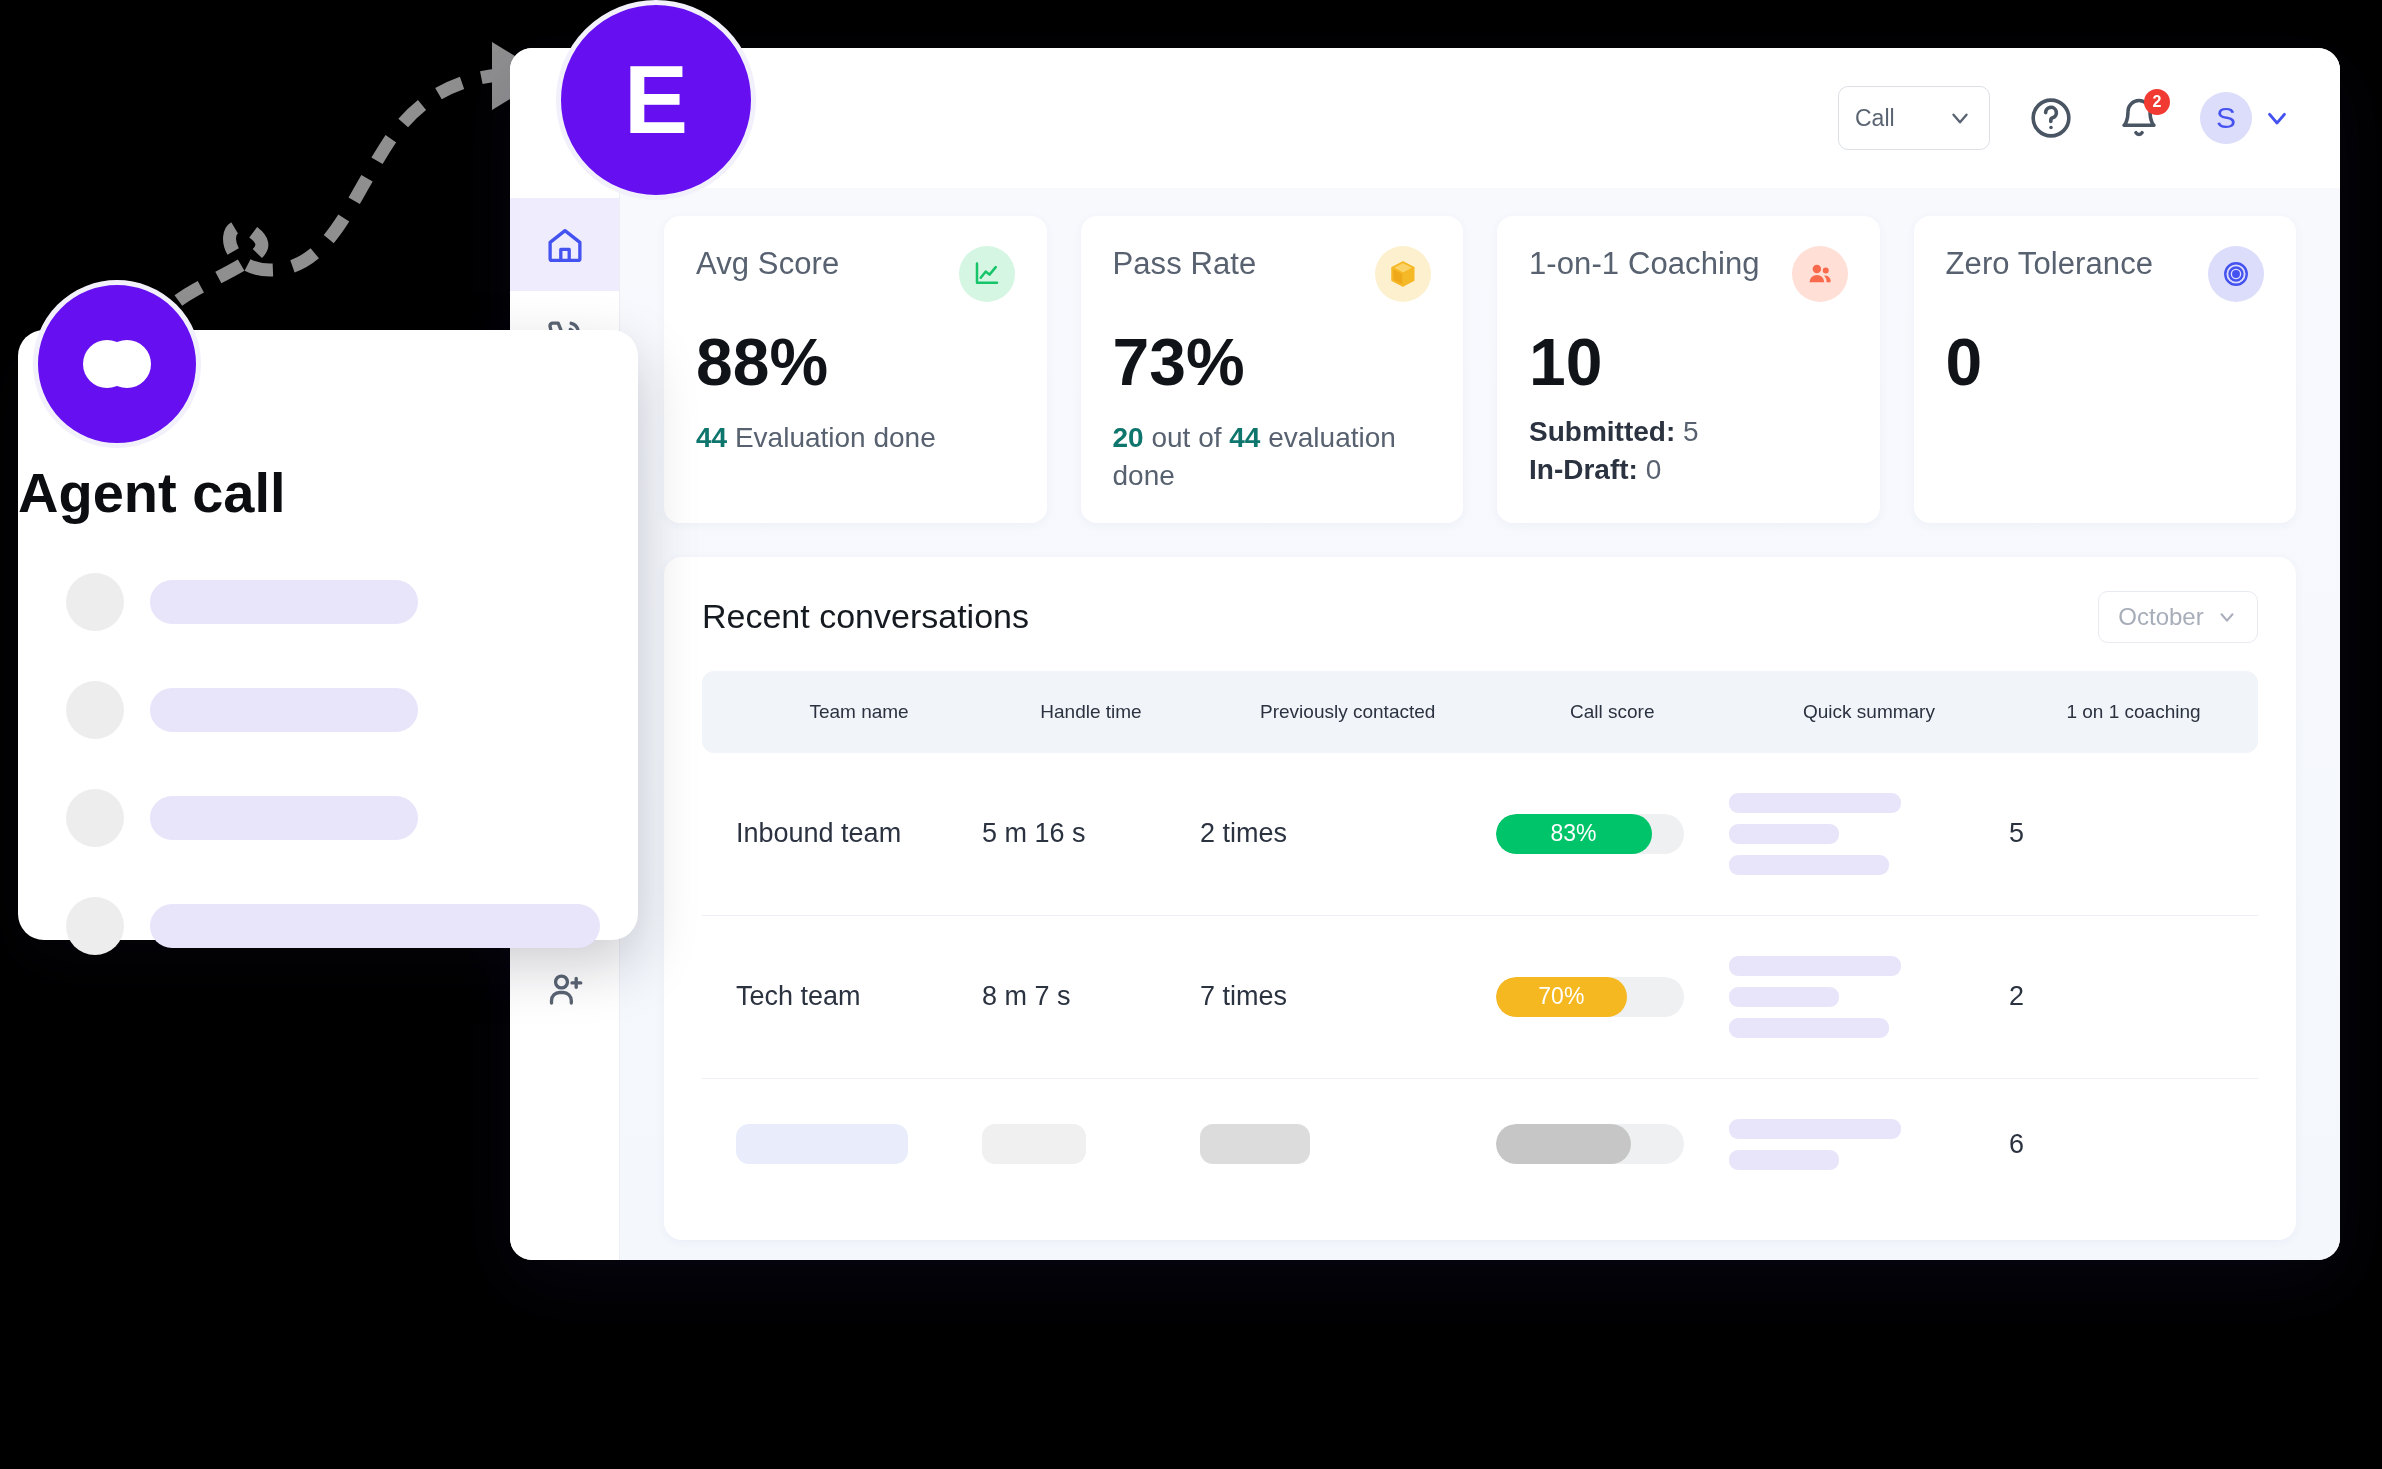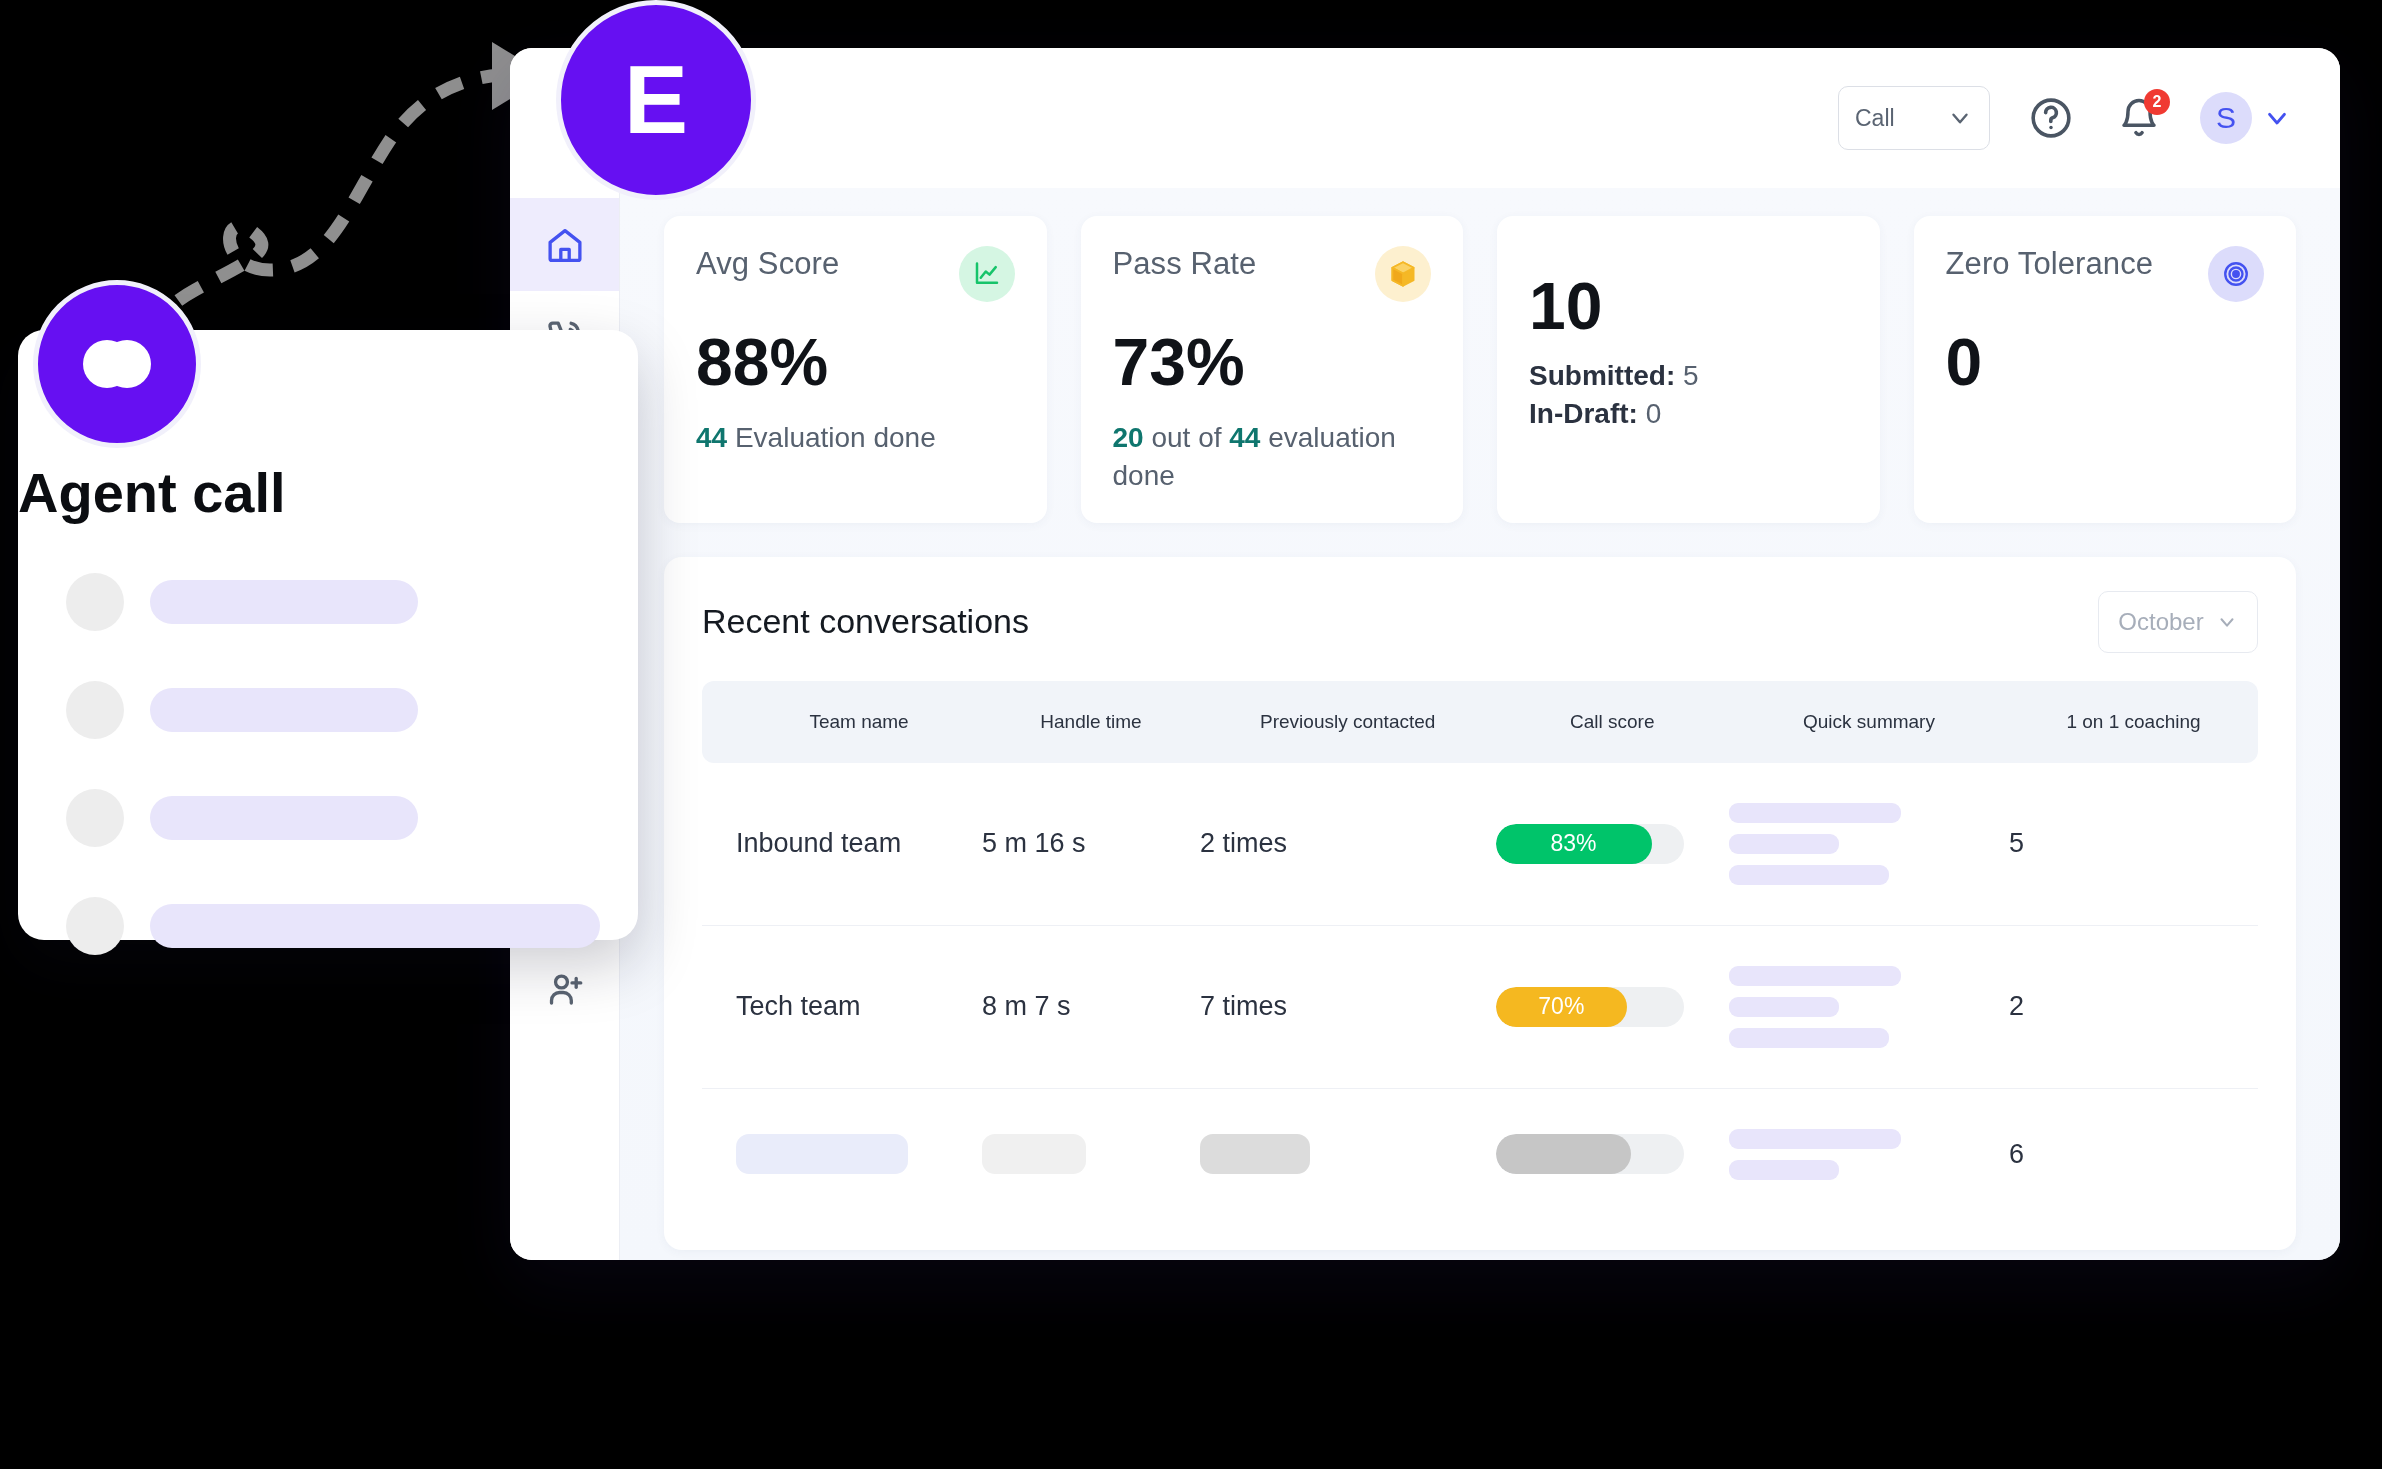--- a/index.html
+++ b/index.html
@@ -87,21 +87,21 @@
   .kpi-lines b { color: #2b3240; font-weight: 700; }
 
   
   .panel {
     margin-top: 34px; background: #fff; border-radius: 18px; padding: 34px 38px 30px 38px;
     box-shadow: 0 2px 10px rgba(60,70,110,.05);
   }
   .panel-head { display: flex; align-items: center; justify-content: space-between; }
   .panel-title { font-size: 34px; color: #151a21; }
   .month-select {
-    width: 160px; height: 62px; border: 1.5px solid #e7eaf0; border-radius: 10px;
+    width: 160px; height: 52px; border: 1.5px solid #e7eaf0; border-radius: 10px;
     display: flex; align-items: center; justify-content: center; gap: 12px;
     color: #a7aeba; font-size: 24px;
   }
   table { width: 100%; border-collapse: collapse; margin-top: 28px; table-layout: fixed; }
   thead th {
     background: #f1f4f9; font-size: 19px; color: #2b3240; font-weight: 400;
     text-align: center; padding: 30px 0 30px 0; white-space: nowrap;
   }
   thead th:first-child { border-radius: 12px 0 0 12px; padding-left: 34px; }
   thead th:last-child { border-radius: 0 12px 12px 0; }
@@ -283,20 +283,31 @@
               </svg>
             </div>
           </div>
           <div class="kpi-value">73%</div>
           <div class="kpi-sub">
             <b>20</b><span> out of </span><b>44</b><span> evaluation done</span>
           </div>
         </div>
 
         <div class="kpi-card">
+          <div class="kpi-head">
+            <div class="kpi-title">1-on-1 Coaching</div>
+            <div class="kpi-ico" style="background:#ffdfd6">
+              <svg width="30" height="30" viewBox="0 0 24 24" fill="#f96a4d">
+                <circle cx="9.5" cy="8" r="3.4"></circle>
+                  <circle cx="16.6" cy="9.2" r="2.4"></circle>
+                <path d="M3.6 18.6a5.9 5.9 0 0 1 11.8 0z"></path>
+                  <path d="M16 13.2a4.4 4.4 0 0 1 4.4 5.4h-3.1a7.4 7.4 0 0 0-1.9-5.2z"></path>
+              </svg>
+            </div>
+          </div>
           <div class="kpi-value">10</div>
           <div class="kpi-lines">
             <div>
               <b>Submitted:</b><span> 5</span>
             </div>
             <div>
               <b>In-Draft:</b><span> 0</span>
             </div>
           </div>
         </div>

